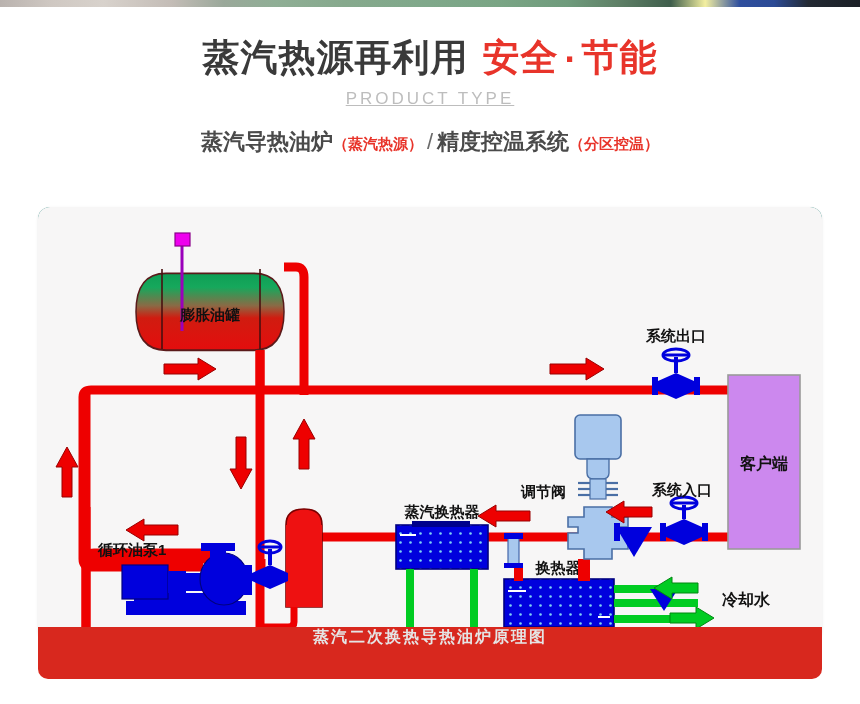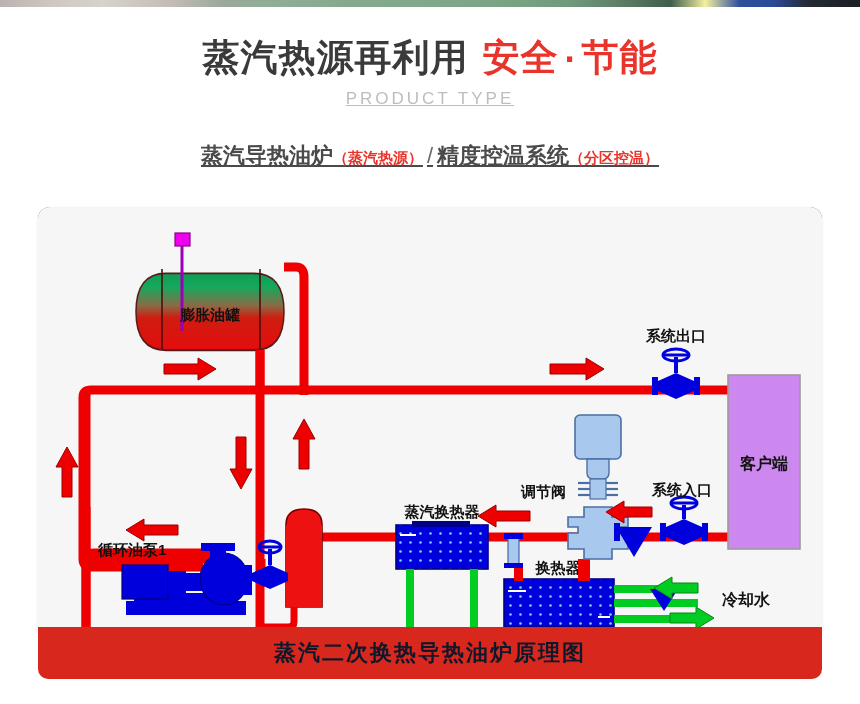--- a/index.html
+++ b/index.html
@@ -29,42 +29,41 @@
     color:#3a3a3a;line-height:1.05;white-space:nowrap;font-family:Liberation Mono, monospace;
   }
   .hdr-main .accent{ color:#e8342a; margin-left:14px;}
   .hdr-sub{
     margin-top:9px;
     font-size:17px;color:#bdbdbd;letter-spacing:3px;
     font-family:"Liberation Sans","DejaVu Sans",sans-serif;
     text-decoration:underline;
   }
   .hdr-line2{
-    margin-top:32px;font-size:22px;font-weight:bold;color:#4a4a4a;
+    margin-top:18px;font-size:22px;font-weight:bold;color:#4a4a4a;
     white-space:nowrap;
-    text-decoration:underline;
   }
   .hdr-line2 .red{ color:#e8342a;font-size:15px;font-weight:bold; }
   .hdr-line2 .sep{ color:#6a6a6a;font-weight:normal;margin:0 4px; }
 
   
   .panel{
     position:absolute;left:38px;top:200px;width:784px;height:434px;
     background:#0f766e;border-radius:12px;
     box-shadow:0 1px 3px rgba(0,0,0,.10);
     overflow:hidden;
   }
   .panel svg{display:block;}
 
   
   .caption{
     position:absolute;left:38px;top:620px;width:784px;height:52px;
     background:#d8281e;border-radius:0 0 10px 10px;
-    display:flex;align-items:center;justify-content:center;
-    color:#0f172a;font-size:22px;font-weight:bold;letter-spacing:2px;
+    display:flex;justify-content:center;
+    color:#e5e5e5;font-size:16px;font-weight:bold;letter-spacing:2px;
   }
   .svglabel{font-family:"Liberation Sans","DejaVu Sans",sans-serif;font-weight:bold;fill:#111;}
 </style>
 </head>
 <body>
 
 <div class="top-sliver"></div>
 
 <div class="page">
 

